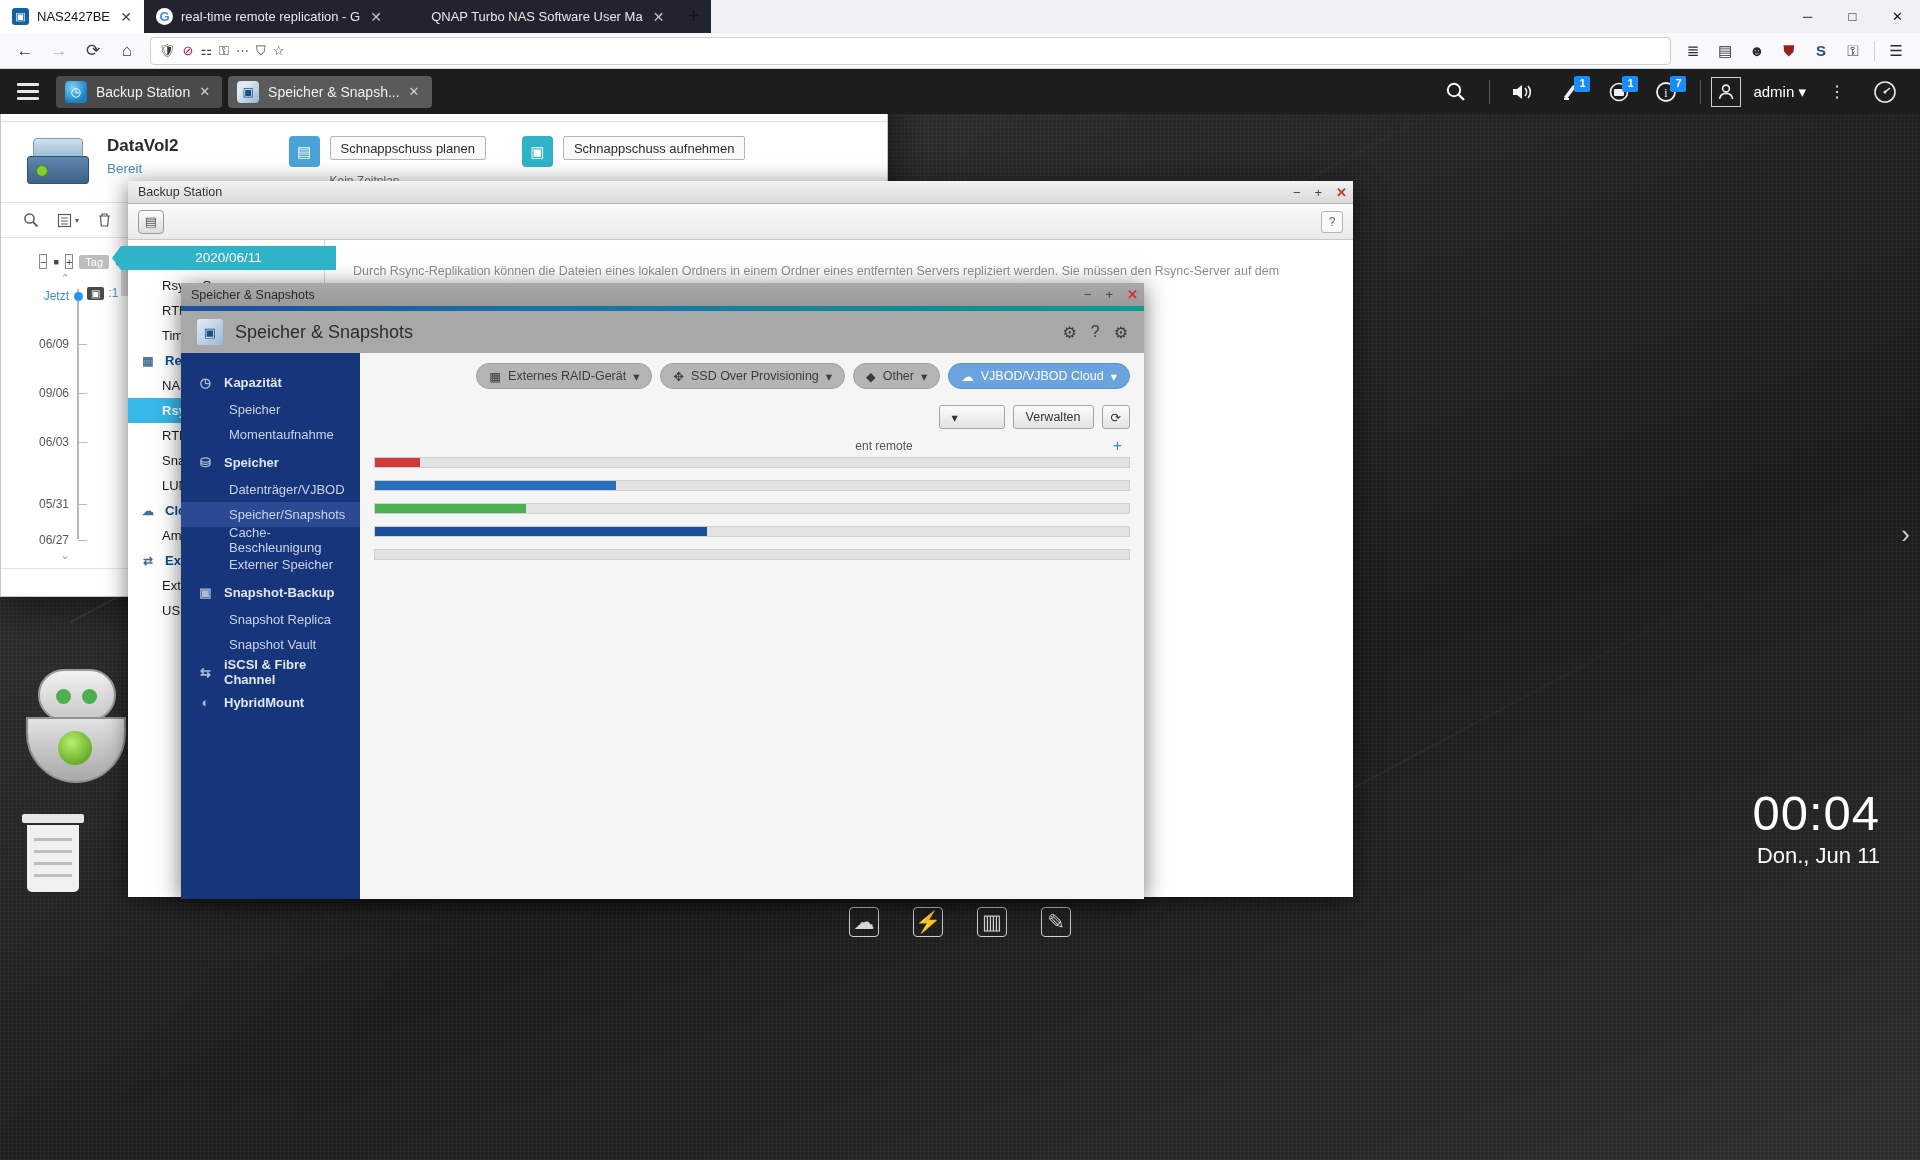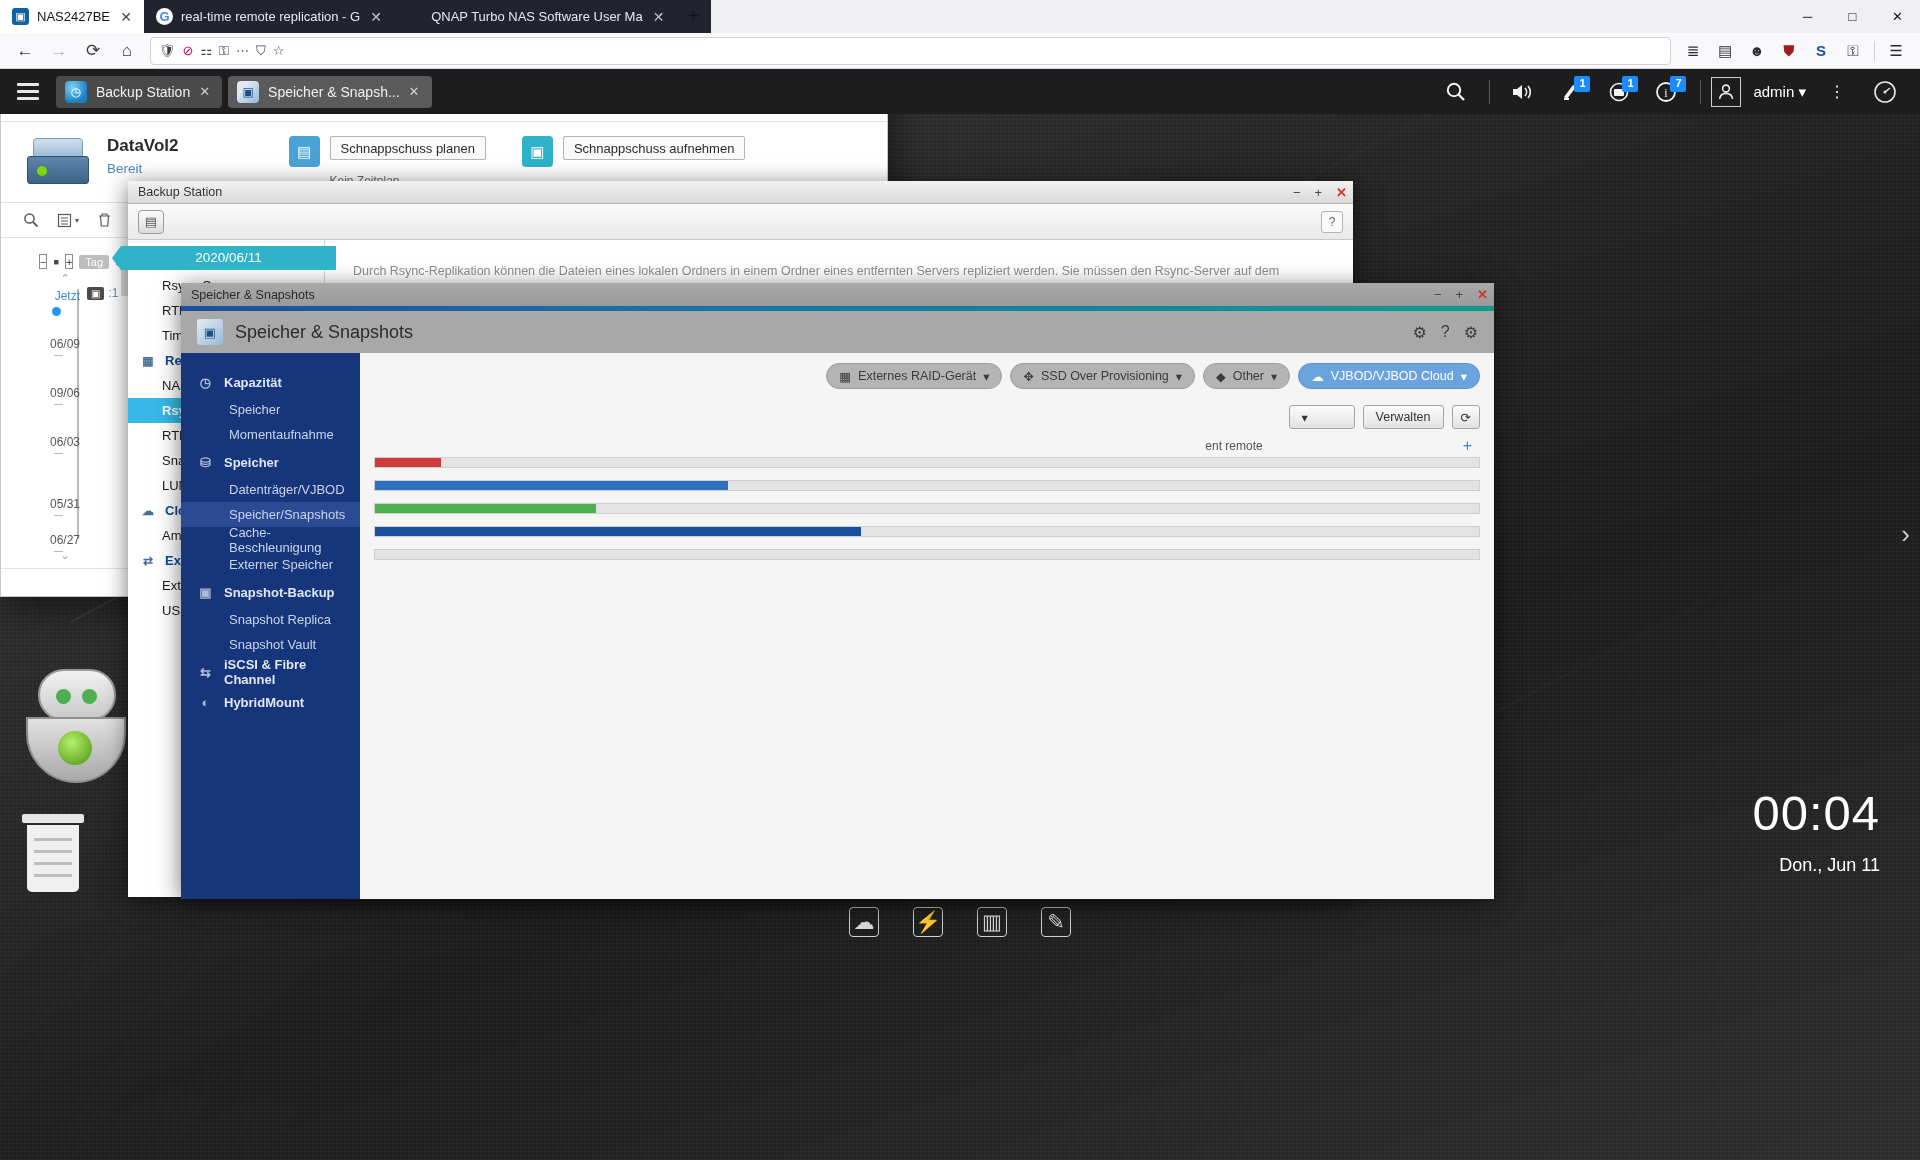--- a/index.html
+++ b/index.html
@@ -132,21 +132,21 @@
              font-size: 13px; color: #0a4b8c; }
   .bs-item.group { font-weight: bold; }
   .bs-item.child { padding-left: 34px; color: #1a1a1a; }
   .bs-item.sel { background: #37b8e8; color: #fff; font-weight: bold; }
   .bs-gi { width: 16px; flex: 0 0 16px; text-align:center; font-size: 12px; color:#4a6f96; }
   .bs-main { flex: 1; background: #fff; padding: 22px 28px; }
   .bs-h1 { font-size: 19px; color: #1f4e85; margin-bottom: 14px; }
   .bs-p { font-size: 12.5px; color: #8d8d8d; line-height: 1.55; }
 
   
-  #ss-win { left: 181px; top: 214px; width: 1313px; height: 614px; }
+  #ss-win { left: 181px; top: 214px; width: 963px; height: 614px; }
   .ss-title { background: linear-gradient(180deg,#a9a9a9,#9a9a9a); color:#2a2a2a; border-bottom: none;}
   .ss-accent { height: 5px; background: linear-gradient(90deg, #1d4f9c 0%, #1b6fa8 35%, #11998e 100%); }
   .ss-head { height: 42px; background: #a8a8a8; display:flex; align-items:center; padding: 0 16px; }
   .ss-head-ico { width: 26px; height: 26px; margin-right: 12px; border-radius: 3px;
                  background: linear-gradient(135deg,#e3edf6,#9ab9d6); color:#1c4f82;
                  display:flex;align-items:center;justify-content:center;font-size:13px;}
   .ss-head-title { font-size: 18px; color: #2c2c2c; }
   .ss-head-right { margin-left: auto; display: flex; align-items: center; gap: 14px; color: #3b3b3b; font-size: 16px;}
   .ss-body { display: flex; height: 546px; }
   .ss-nav { width: 179px; background: #17357a; padding-top: 14px; }
@@ -219,21 +219,21 @@
   .sqbtn { width: 15px; height: 15px; border: 1px solid #8a8a8a; background:#fff;
            display:flex; align-items:center; justify-content:center; font-size: 11px; color:#444; }
   .tag-chip { background: #bdbdbd; color: #fff; font-size: 11px; padding: 1px 6px; border-radius: 2px; }
   .total-lbl { font-size: 12.5px; color: #333; white-space: nowrap; }
   .info-dot { width: 14px; height: 14px; border-radius: 50%; background:#2196f3; color:#fff;
               font-size: 10px; display:flex;align-items:center;justify-content:center; font-weight:bold;}
   .chev { text-align:center; color:#9a9a9a; font-size: 11px; margin-top: 3px; margin-left:-12px;}
   .axis { position: relative; margin-top: 4px; height: 250px; }
   .axis-line { position:absolute; left: 56px; top: 0; width: 2px; height: 250px; background:#b9b9b9; }
   .tick { position: absolute; left: 0; width: 70px; display:flex; align-items:center; gap: 4px;
-          font-size: 12px; color: #555; flex-direction: column; }
+          font-size: 12px; color: #555; }
   .tick .lbl { width: 48px; text-align: right; }
   .tick .mark { width: 9px; height: 1px; background: #b9b9b9; margin-left: 5px; }
   .tick.now .lbl { color: #3a8fd0; }
   .now-dot { width: 9px; height: 9px; border-radius: 50%; background: #2196f3; margin-left: 1px;}
   .tl-chip { position: absolute; left: 66px; display:flex; align-items:center; gap:4px; }
   .cam-chip { background:#4a4a4a; color:#fff; font-size: 10px; padding: 1px 4px; border-radius:2px;}
   .cnt { font-size: 12px; color: #3a8fd0; }
 
   .snaplist-col { width: 215px; }
   .snap-date-hd { background: #2fb3c8; color: #fff; text-align:center; font-size: 13.5px;
@@ -288,21 +288,21 @@
                  border: 2px solid #8f8f8f; }
   .robot .core { position:absolute; left:38px; top:62px; width: 34px; height: 34px; border-radius:50%;
                  background: radial-gradient(circle at 40% 35%, #b6f26a, #4a8f13); }
   .trash { position: absolute; left: 22px; top: 745px; width: 62px; height: 78px; }
   .trash .lid { position:absolute; left:0; top:0; width:62px; height:9px; background:#e6e6e6; border-radius:2px;}
   .trash .can { position:absolute; left:5px; top:11px; width:52px; height:67px; background:#f0f0f0;
                 border-radius: 0 0 5px 5px; }
   .trash .ln { position:absolute; left:12px; width: 38px; height: 3px; background:#bdbdbd; }
   .clock { position: absolute; right: 40px; top: 716px; text-align: right; color: #fff; }
   .clock .t { font-size: 49px; font-weight: 300; letter-spacing: 1px; }
-  .clock .d { font-size: 18px; margin-top: 14px; }
+  .clock .d { font-size: 22px; margin-top: 2px; }
   .dots { position: absolute; left: 0; top: 792px; width: 1920px; display:flex; justify-content:center; gap: 34px;}
   .dot { width: 10px; height: 10px; border-radius: 50%; background: #8a8a8a; }
   .dot.on { background: #fff; }
   .dockbar { position: absolute; left: 0; top: 838px; width: 1920px; display:flex;
              justify-content:center; gap: 34px; color: #d8d8d8; font-size: 21px; }
   .dock-i { width: 30px; height: 30px; border: 1.5px solid #cfcfcf; border-radius: 4px;
             display:flex; align-items:center; justify-content:center; }
   .arrow-r { position: absolute; right: 10px; top: 450px; color: #cfcfcf; font-size: 26px; }
   svg { display: block; }
 </style>

